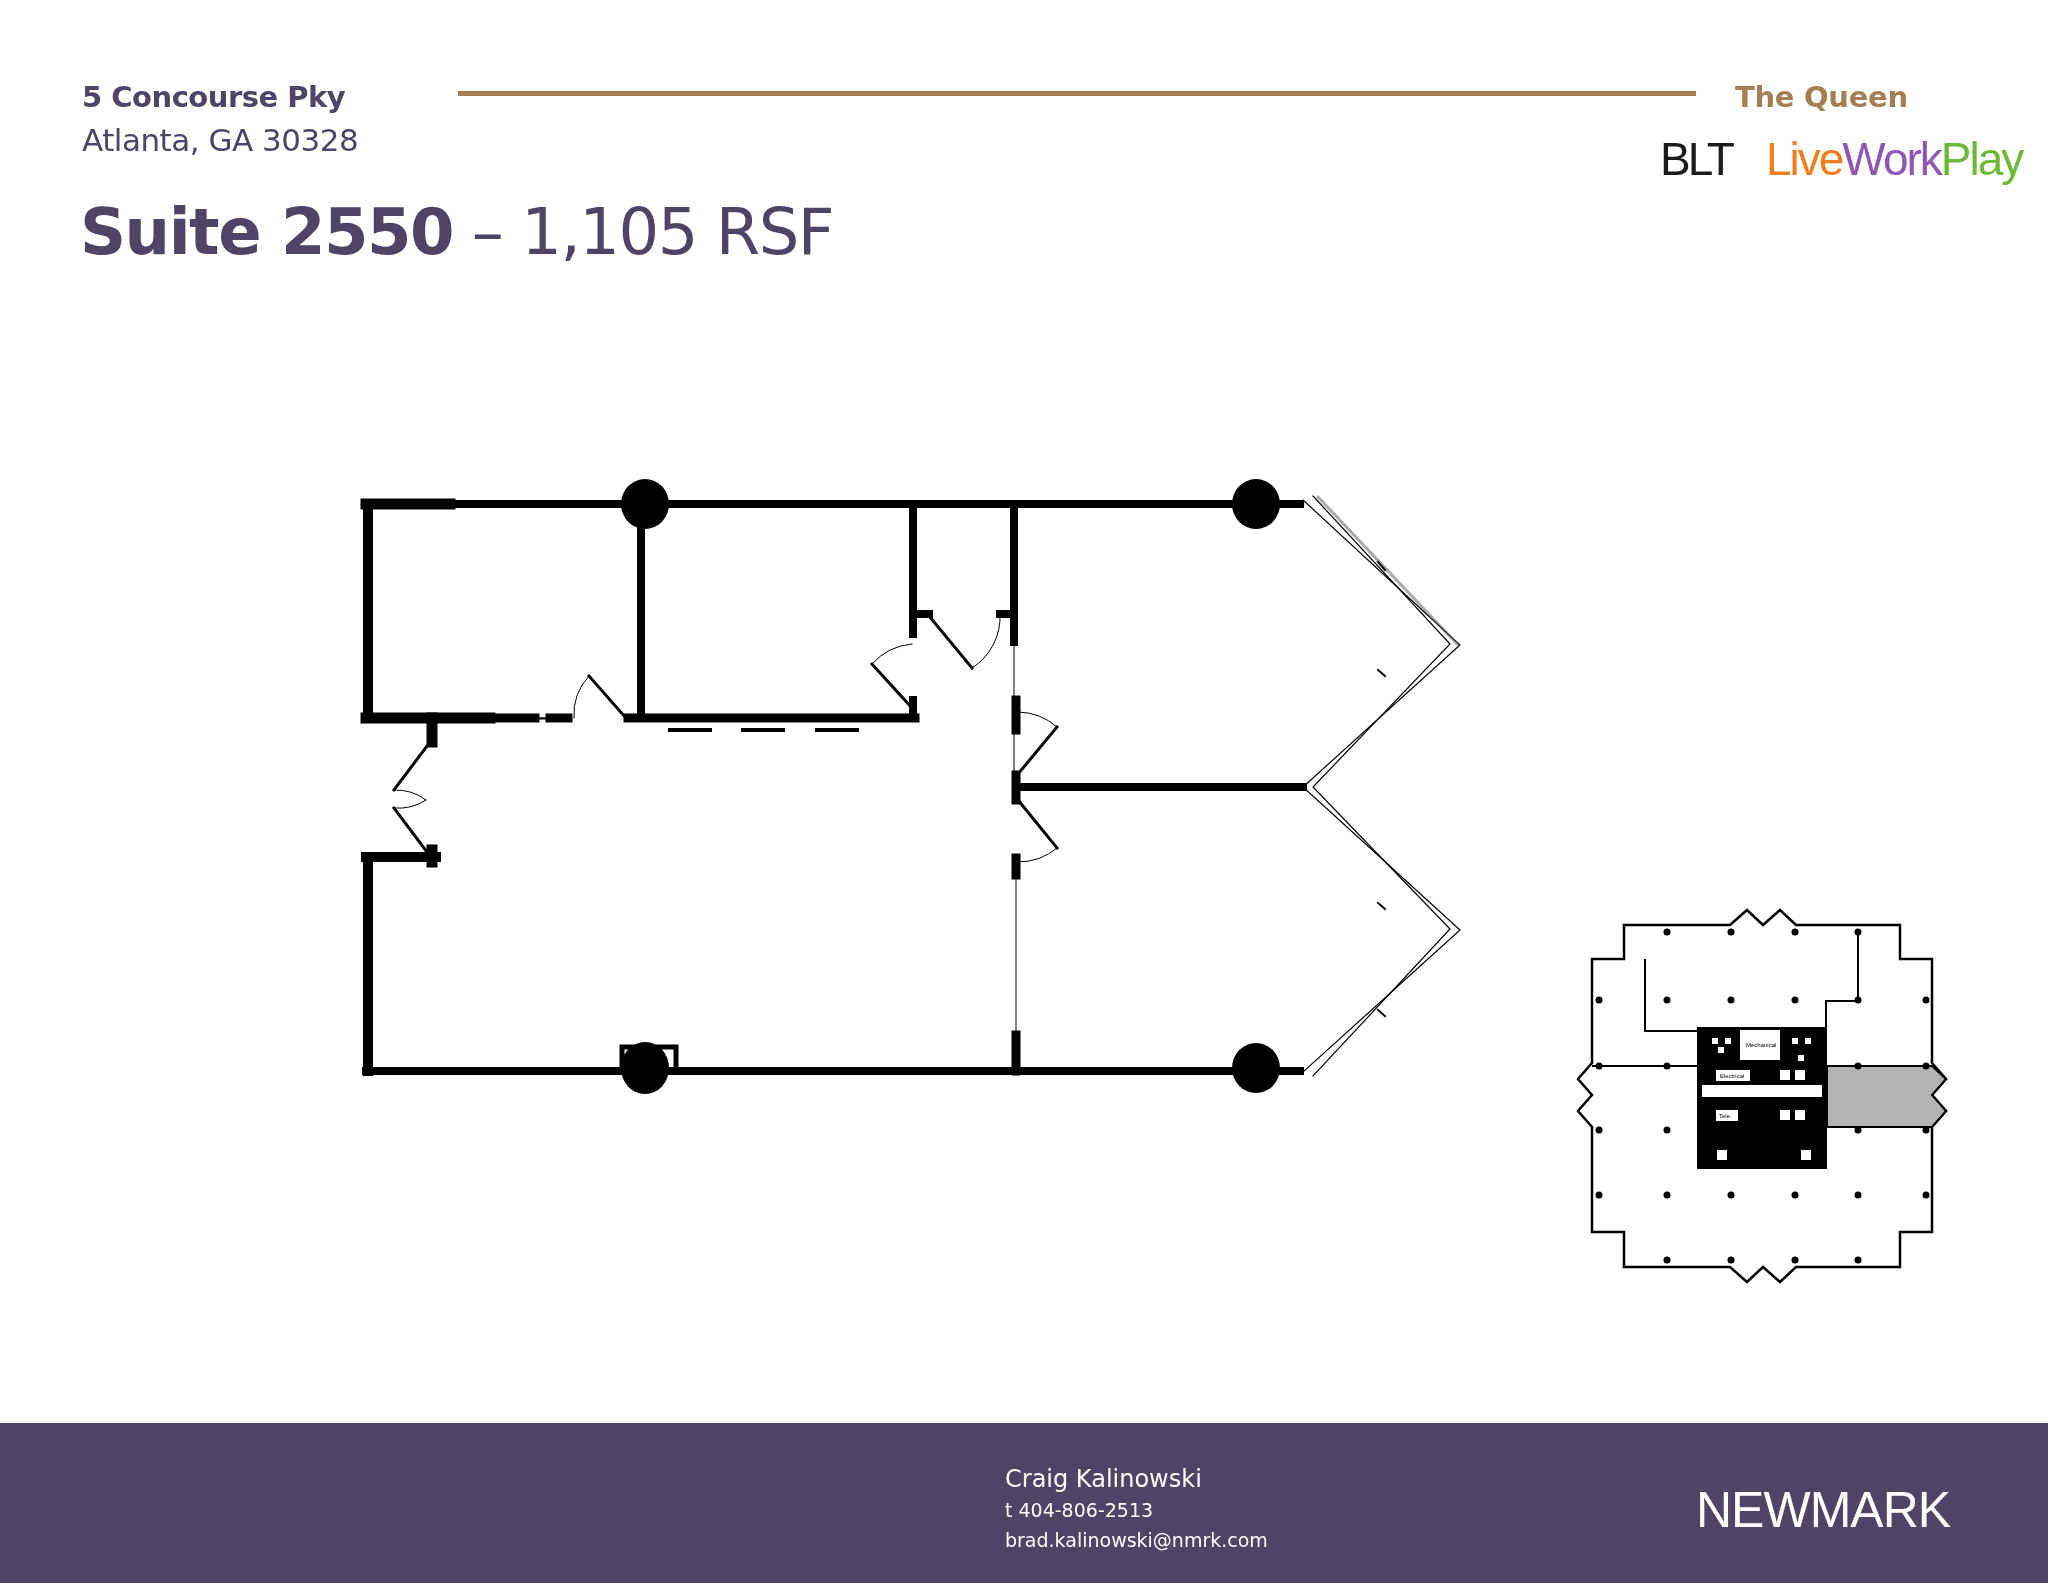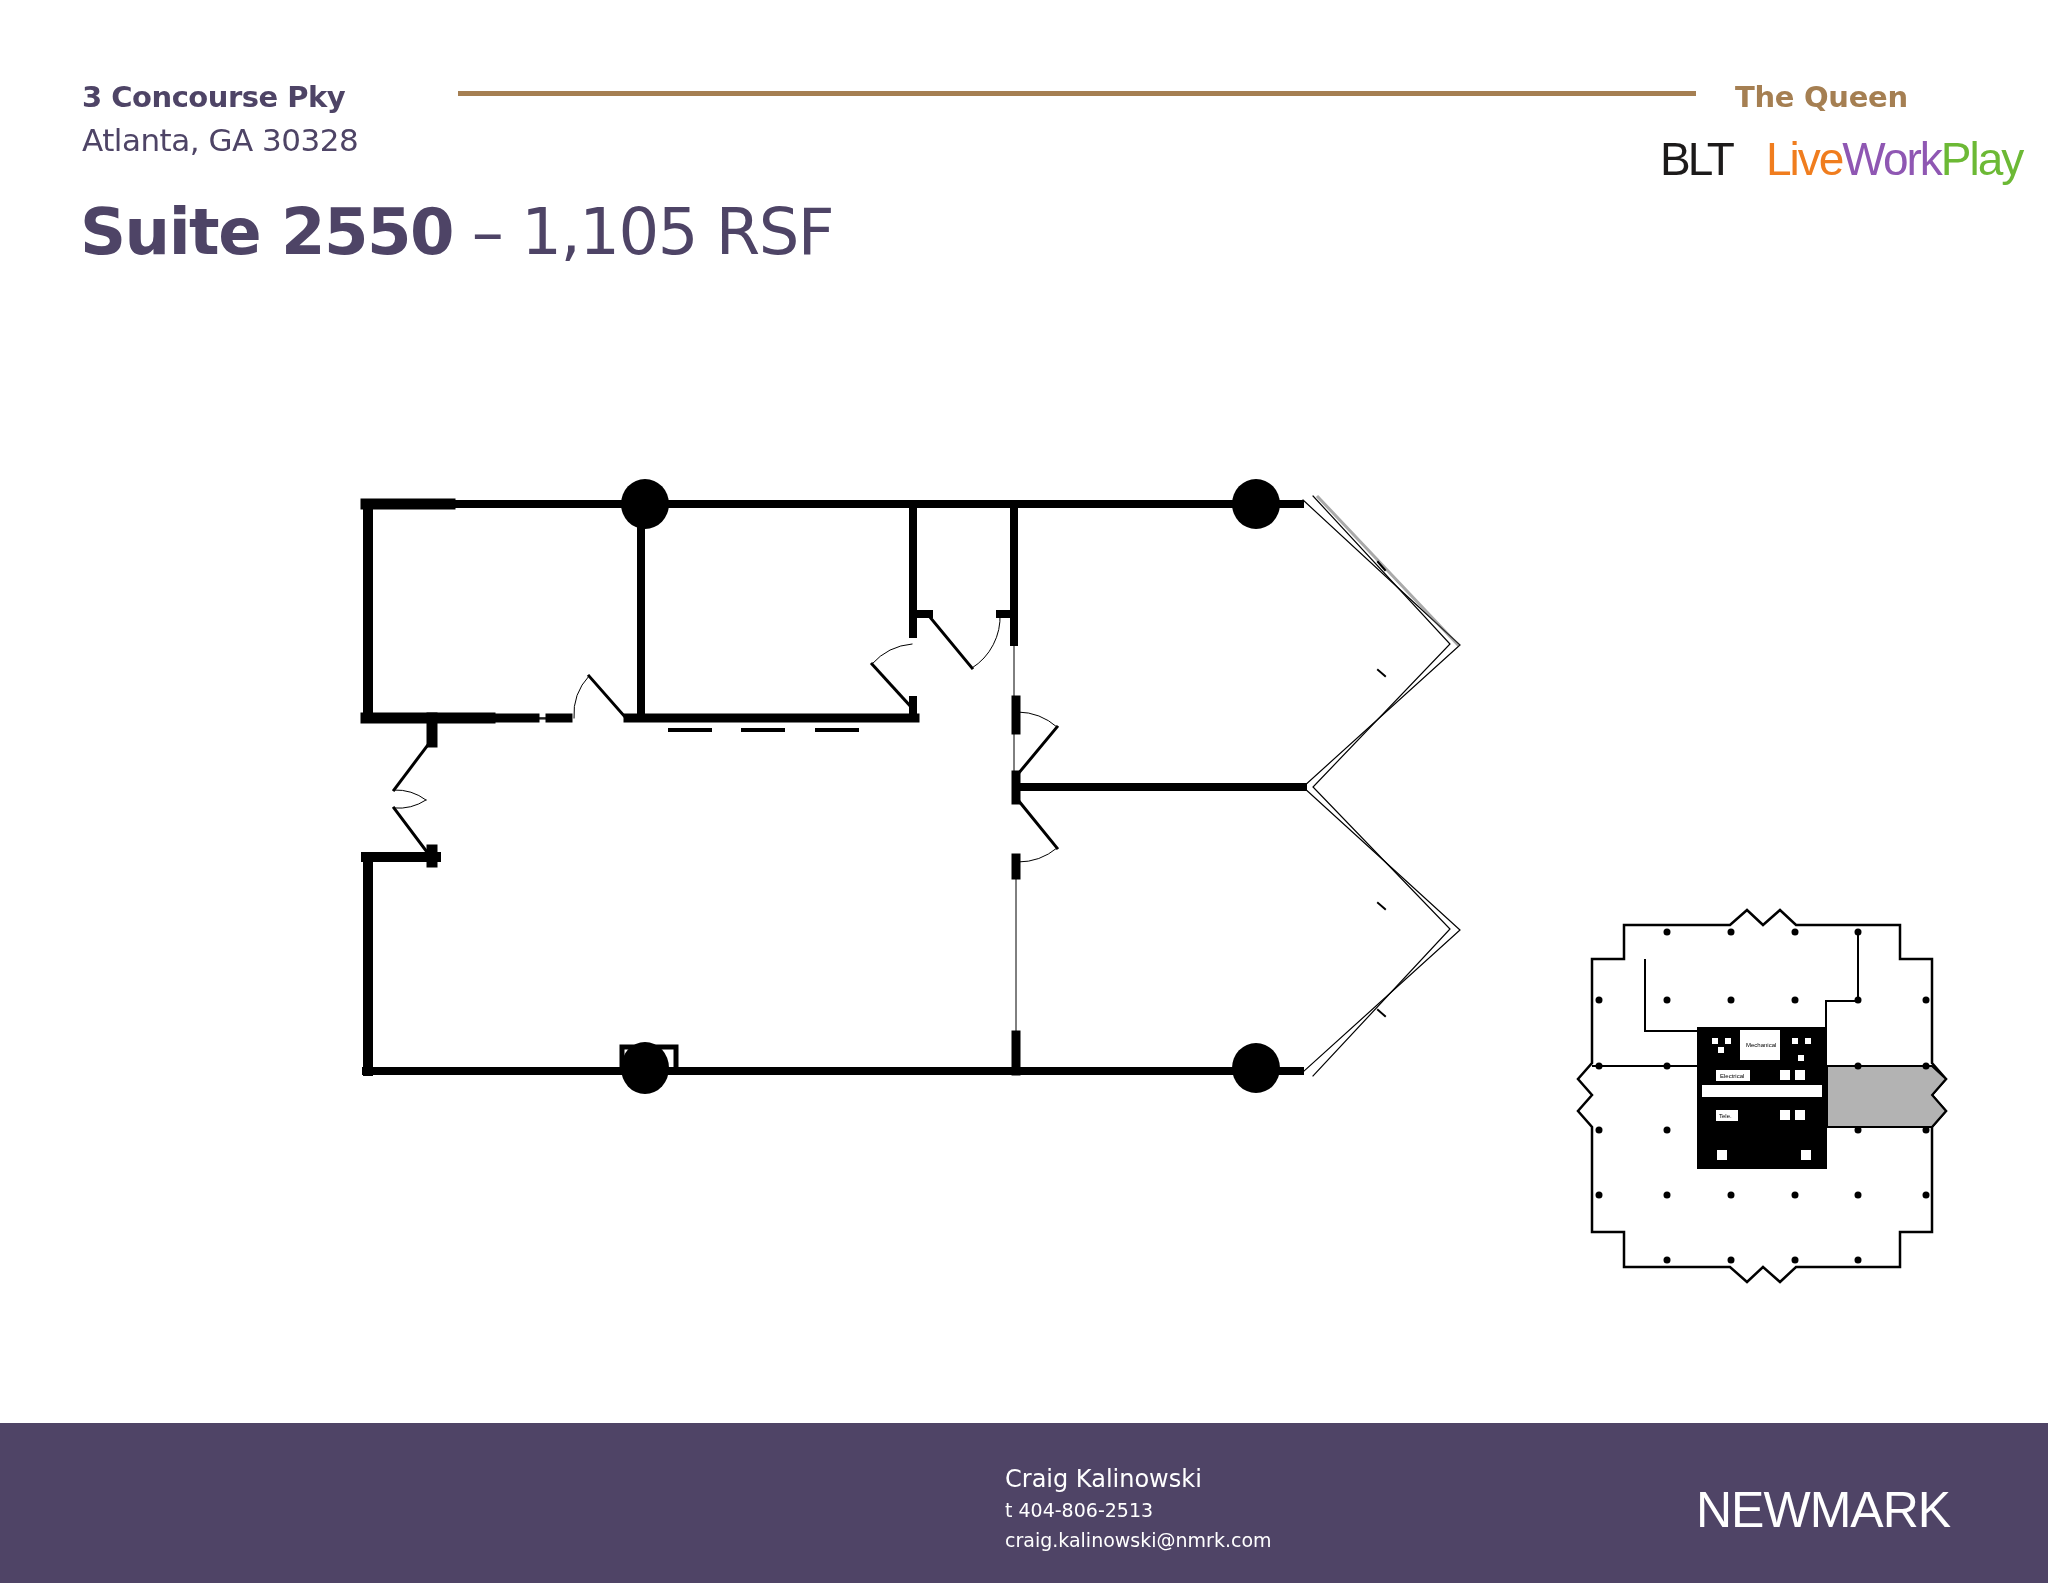--- a/index.html
+++ b/index.html
@@ -17,21 +17,21 @@
   .plan{left:0;top:0;width:2048px;height:1420px;}
   .footer{left:0;top:1423px;width:2048px;height:160px;background:#4f4466;}
   .contact{position:absolute;top:40px;color:#fff;}
   .contact .name{font-size:24px;line-height:32px;}
   .contact .line{font-size:19px;line-height:30px;}
   .nm{position:absolute;left:1696px;top:58px;font-size:50px;color:#fff;font-weight:normal;letter-spacing:-1px;font-family:"Liberation Sans",sans-serif;}
 </style>
 </head>
 <body>
 
-<div class="abs addr1">3 Concourse Pky</div>
+<div class="abs addr1">5 Concourse Pky</div>
 <div class="abs addr2">Atlanta, GA 30328</div>
 <div class="abs rule"></div>
 <div class="abs bldg">The Queen</div>
 <div class="abs logo">
   <span class="b">BLT</span><span class="l">Live</span><span class="w">Work</span><span class="p">Play</span>
 </div>
 <div class="abs title">
   <span class="bold">Suite 2550</span><span> – </span><span>1,105 RSF</span>
 </div>
 
@@ -174,16 +174,16 @@
     <text x="1746" y="1047">Mechanical</text>
     <text x="1720" y="1078">Electrical</text>
     <text x="1719" y="1118">Tele.</text>
   </g>
 </svg>
 
 <div class="abs footer">
   <div class="contact" style="left:1005px;">
     <div class="name">Craig Kalinowski</div>
     <div class="line">t 404-806-2513</div>
-    <div class="line">craig.kalinowski@nmrk.com</div>
+    <div class="line">brad.kalinowski@nmrk.com</div>
   </div>
   <div class="nm">NEWMARK</div>
 </div>
 
 </body></html>

